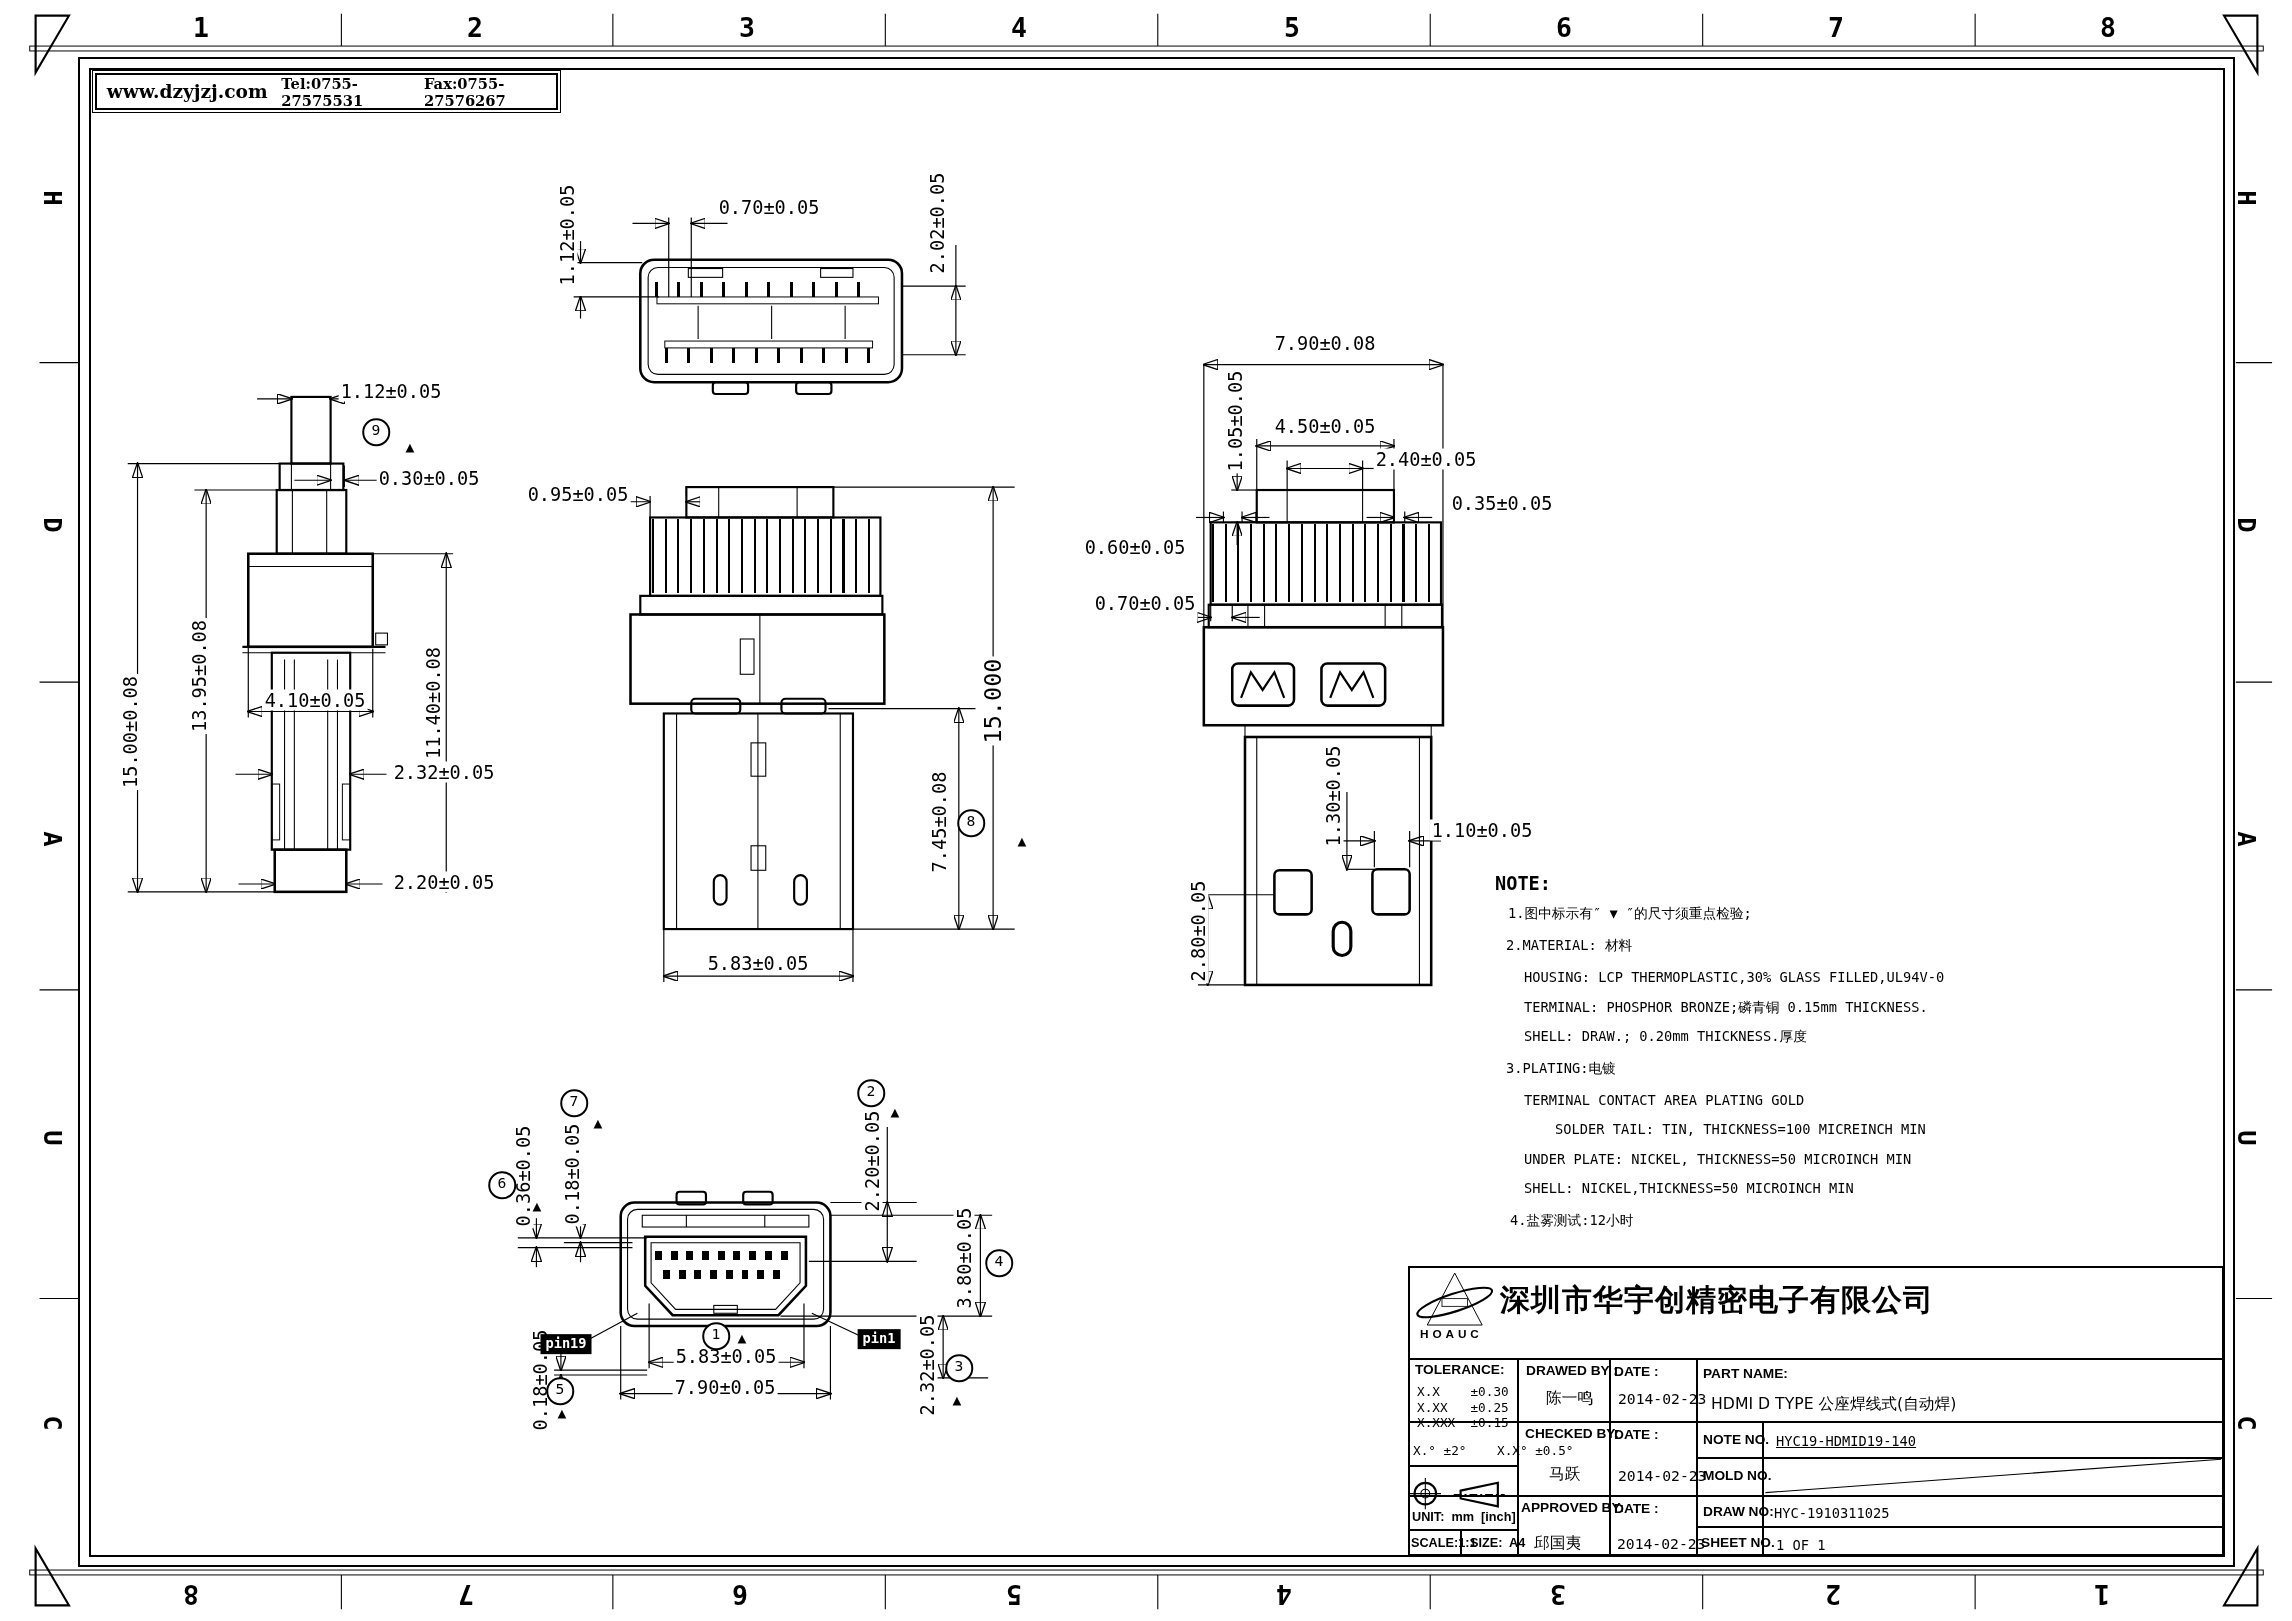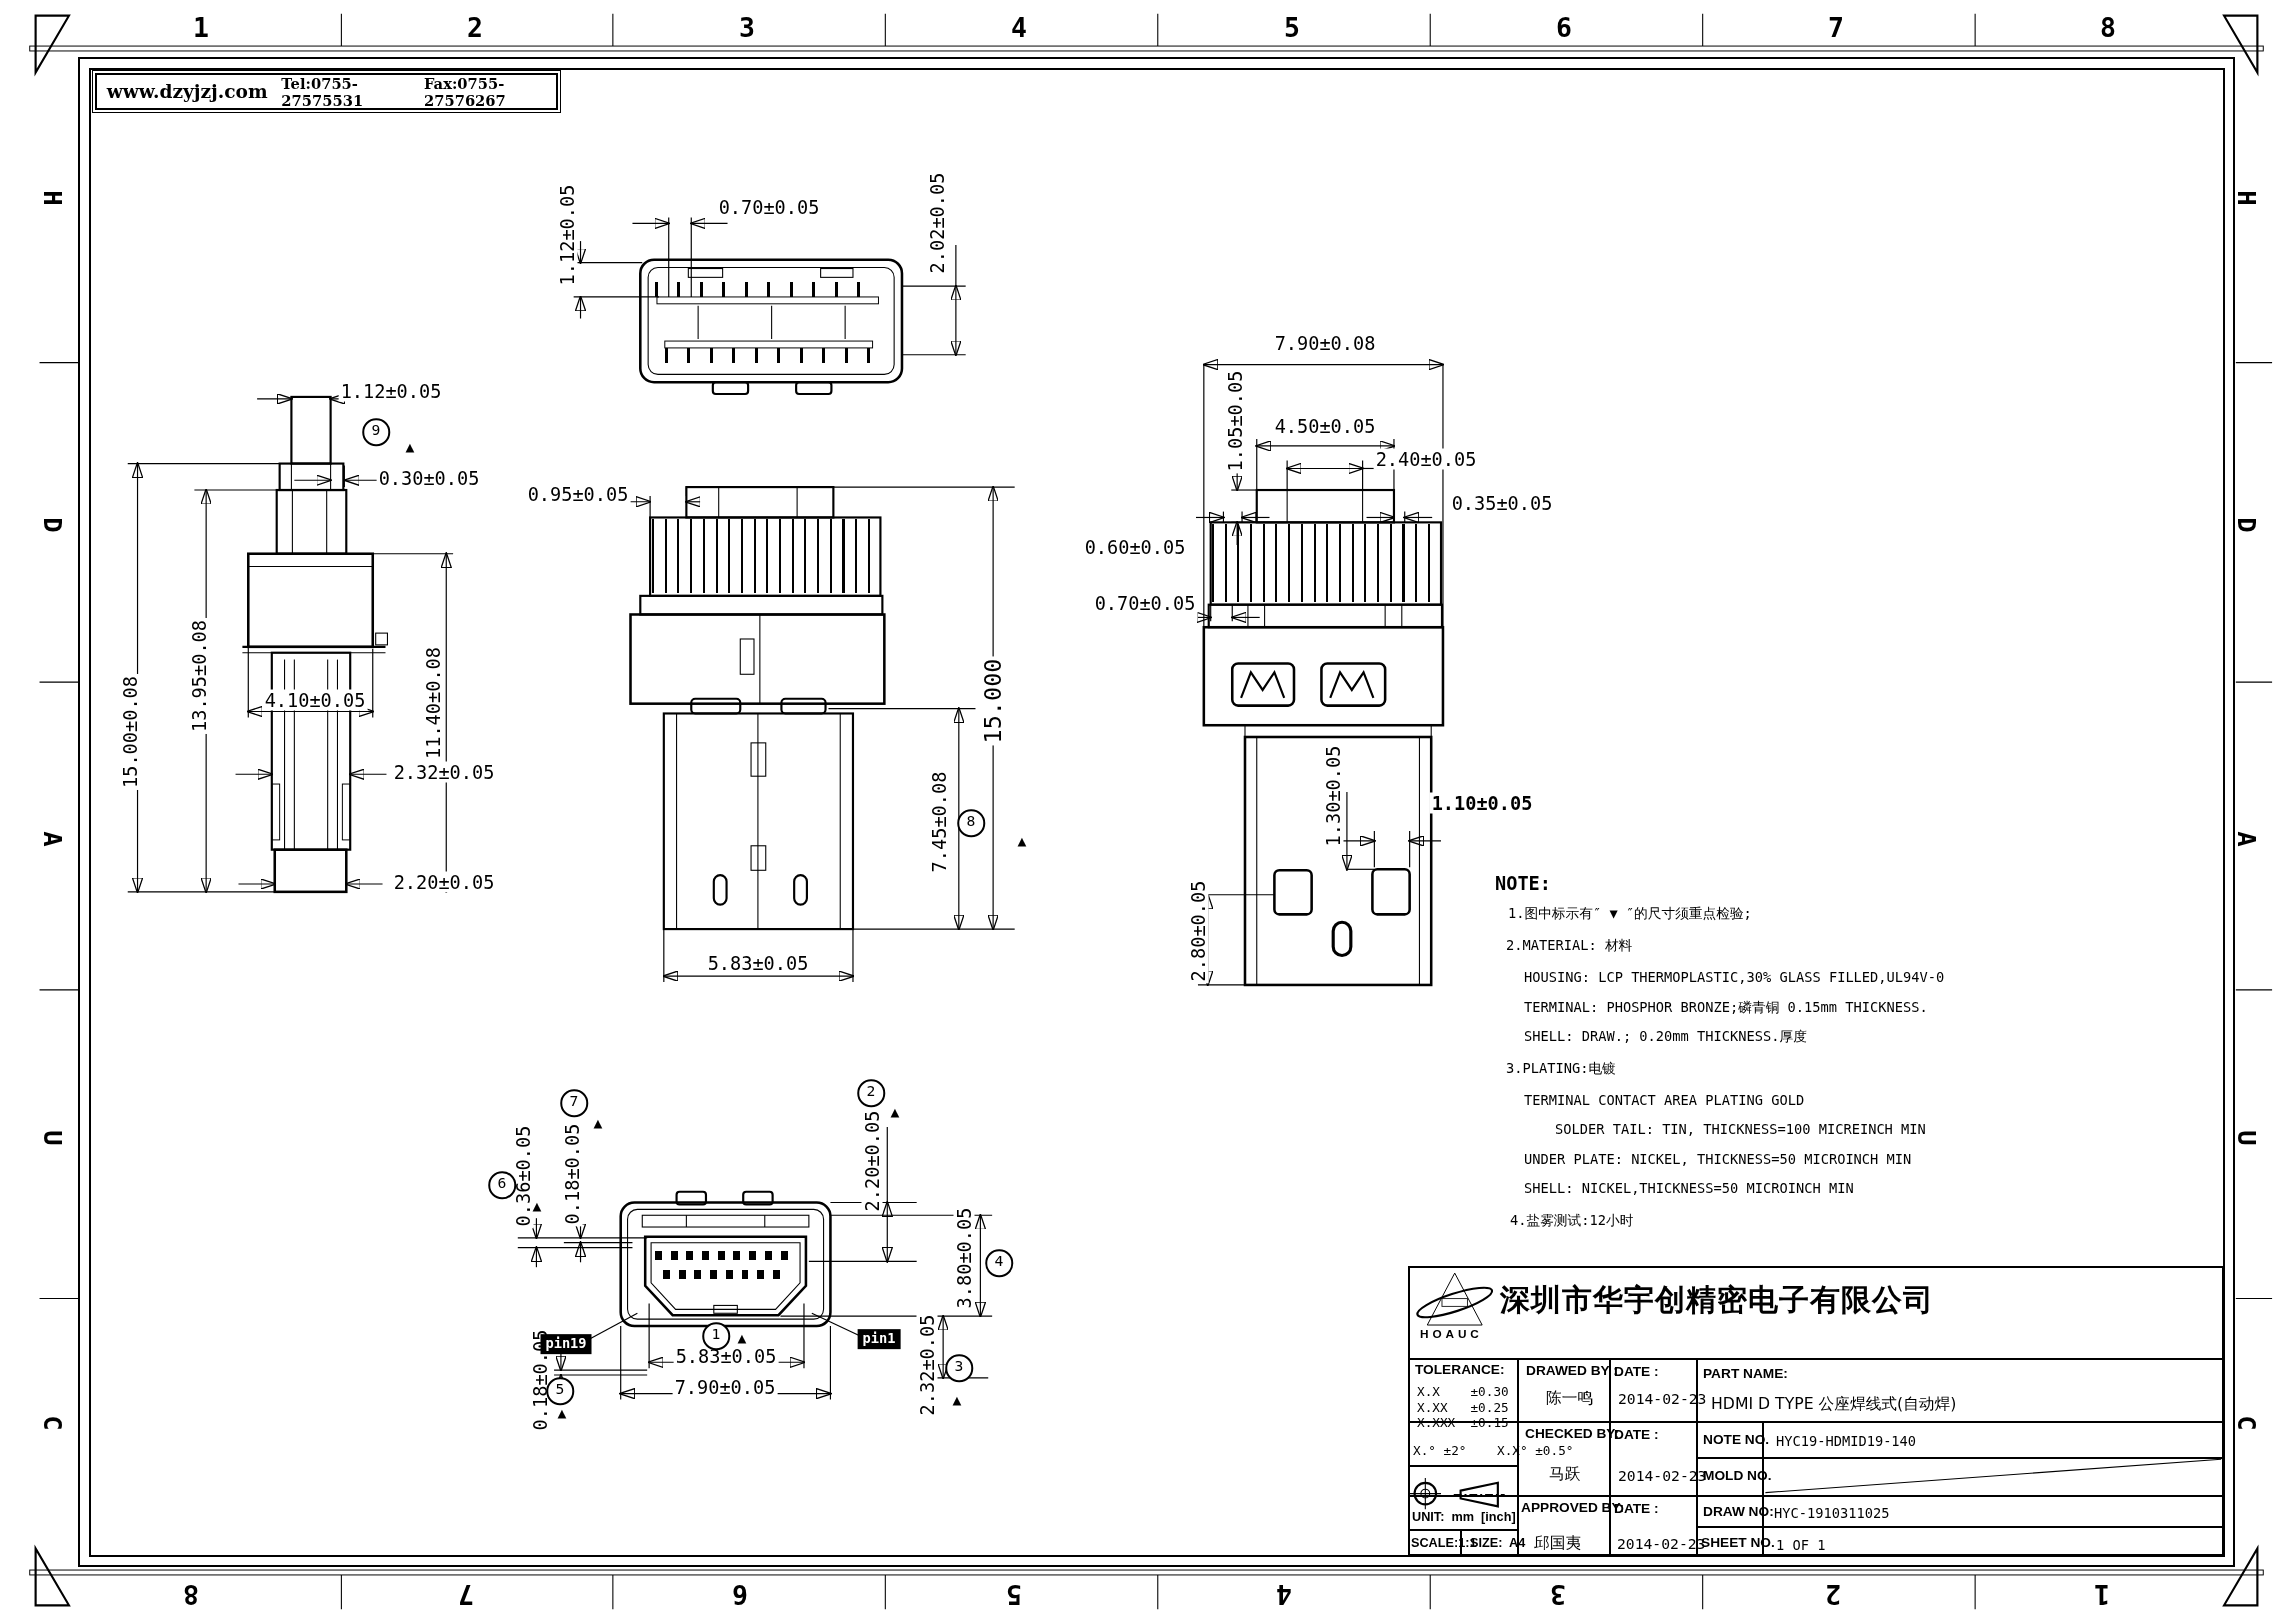--- a/index.html
+++ b/index.html
@@ -371,21 +371,21 @@
   <span class="tri" style="left:1022px;top:841px;">▲</span>
 
   <span class="dim" style="left:1325px;top:343px;">7.90±0.08</span>
   <span class="dim rot" style="left:1235px;top:421px;">1.05±0.05</span>
   <span class="dim" style="left:1325px;top:426px;">4.50±0.05</span>
   <span class="dim" style="left:1426px;top:459px;">2.40±0.05</span>
   <span class="dim" style="left:1135px;top:507px;margin-top:40px;">0.60±0.05</span>
   <span class="dim" style="left:1502px;top:503px;">0.35±0.05</span>
   <span class="dim" style="left:1145px;top:603px;">0.70±0.05</span>
   <span class="dim rot" style="left:1333px;top:796px;">1.30±0.05</span>
-  <span class="dim" style="left:1482px;top:803px;font-weight:bold;">1.10±0.05</span>
+  <span class="dim" style="left:1482px;top:830px;">1.10±0.05</span>
   <span class="dim rot" style="left:1198px;top:931px;">2.80±0.05</span>
 
   <span class="dim rot" style="left:523px;top:1176px;">0.36±0.05</span>
   <span class="dim rot" style="left:572px;top:1174px;">0.18±0.05</span>
   <span class="dim rot" style="left:872px;top:1161px;">2.20±0.05</span>
   <span class="dim rot" style="left:964px;top:1258px;">3.80±0.05</span>
   <span class="dim rot" style="left:927px;top:1365px;">2.32±0.05</span>
   <span class="dim rot" style="left:540px;top:1380px;">0.18±0.05</span>
   <span class="dim" style="left:726px;top:1356px;">5.83±0.05</span>
   <span class="dim" style="left:725px;top:1387px;">7.90±0.05</span>
@@ -457,21 +457,21 @@
     <span class="t lbl" style="left:1614px;top:1364px;">DATE :</span>
     <span class="t val" style="left:1618px;top:1390px;">2014-02-23</span>
     <span class="t lbl" style="left:1614px;top:1427px;">DATE :</span>
     <span class="t val" style="left:1618px;top:1467px;">2014-02-23</span>
     <span class="t lbl" style="left:1614px;top:1501px;">DATE :</span>
     <span class="t val" style="left:1617px;top:1535px;">2014-02-23</span>
 
     <span class="t lbl" style="left:1703px;top:1366px;">PART NAME:</span>
     <span class="t val2 cjk" style="left:1711px;top:1394px;">HDMI D TYPE 公座焊线式(自动焊)</span>
     <span class="t lbl" style="left:1703px;top:1432px;">NOTE NO.</span>
-    <span class="t val2" style="left:1776px;top:1433px;">HYC19-HDMID19-140</span>
+    <span class="t val2" style="left:1776px;top:1433px;text-decoration:underline;">HYC19-HDMID19-140</span>
     <span class="t lbl" style="left:1703px;top:1468px;">MOLD NO.</span>
     <span class="t lbl" style="left:1703px;top:1504px;">DRAW NO:</span>
     <span class="t val2" style="left:1774px;top:1505px;">HYC-1910311025</span>
     <span class="t lbl" style="left:1701px;top:1535px;">SHEET NO.</span>
     <span class="t val2" style="left:1776px;top:1537px;">1 OF 1</span>
   </div>
 
 </div>
 
 

